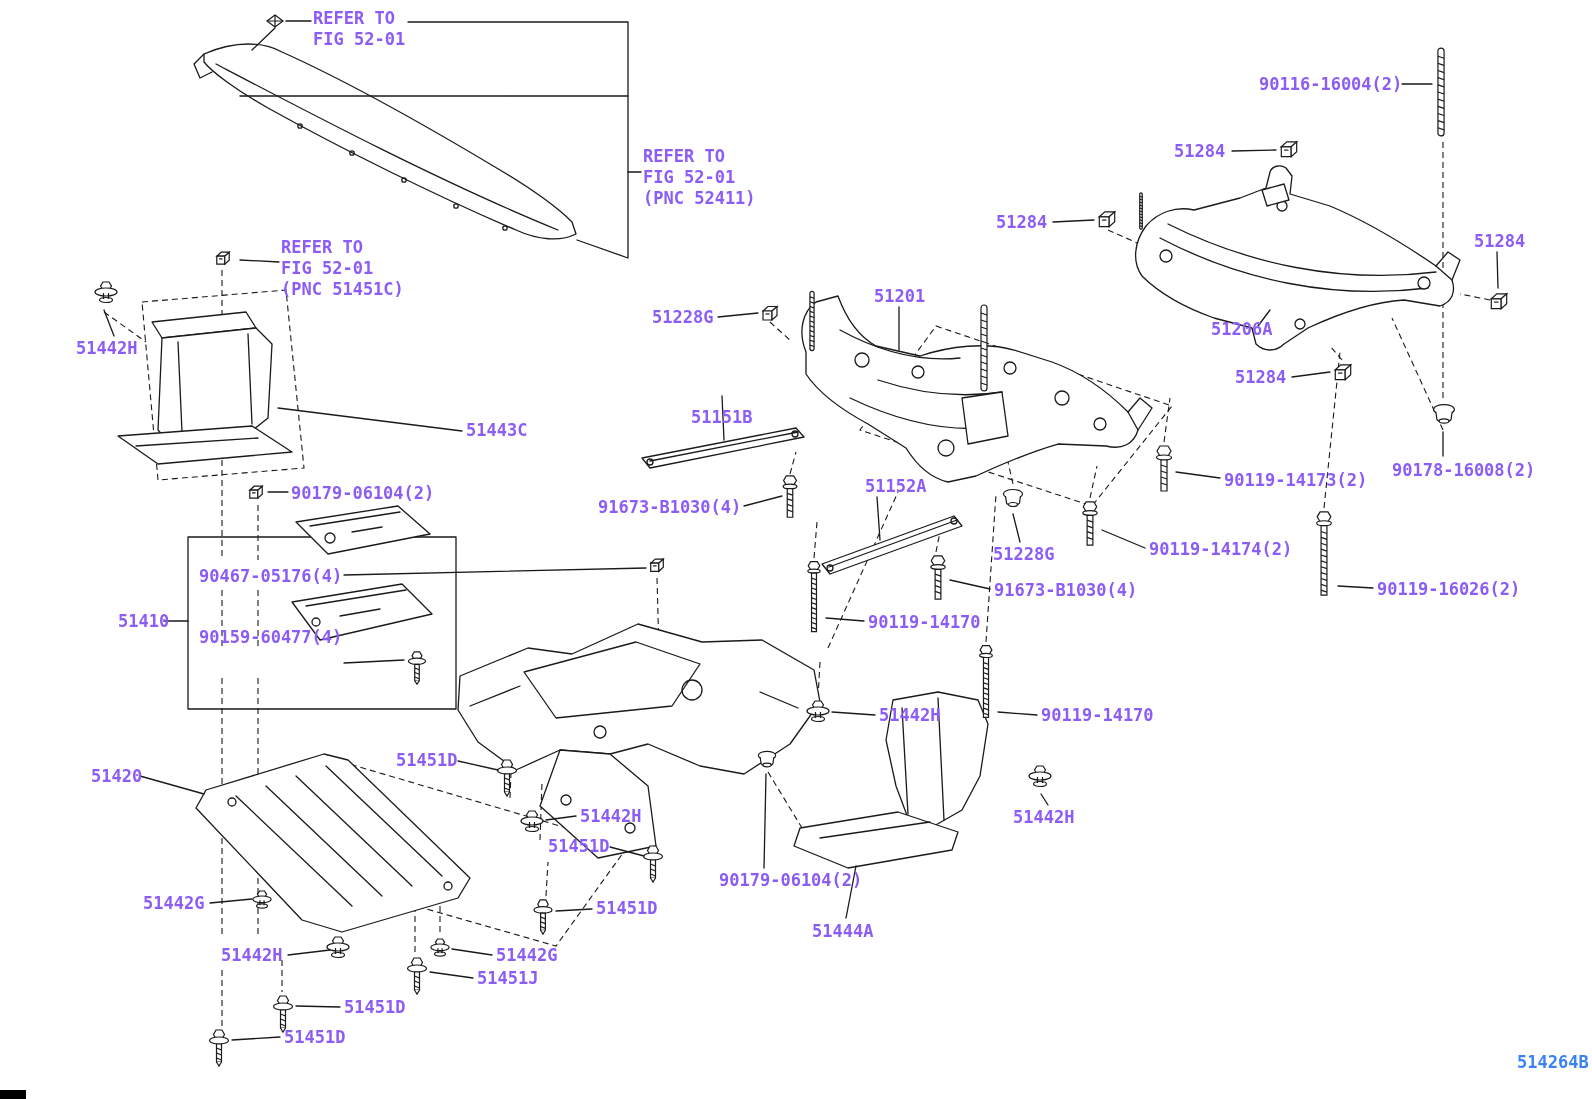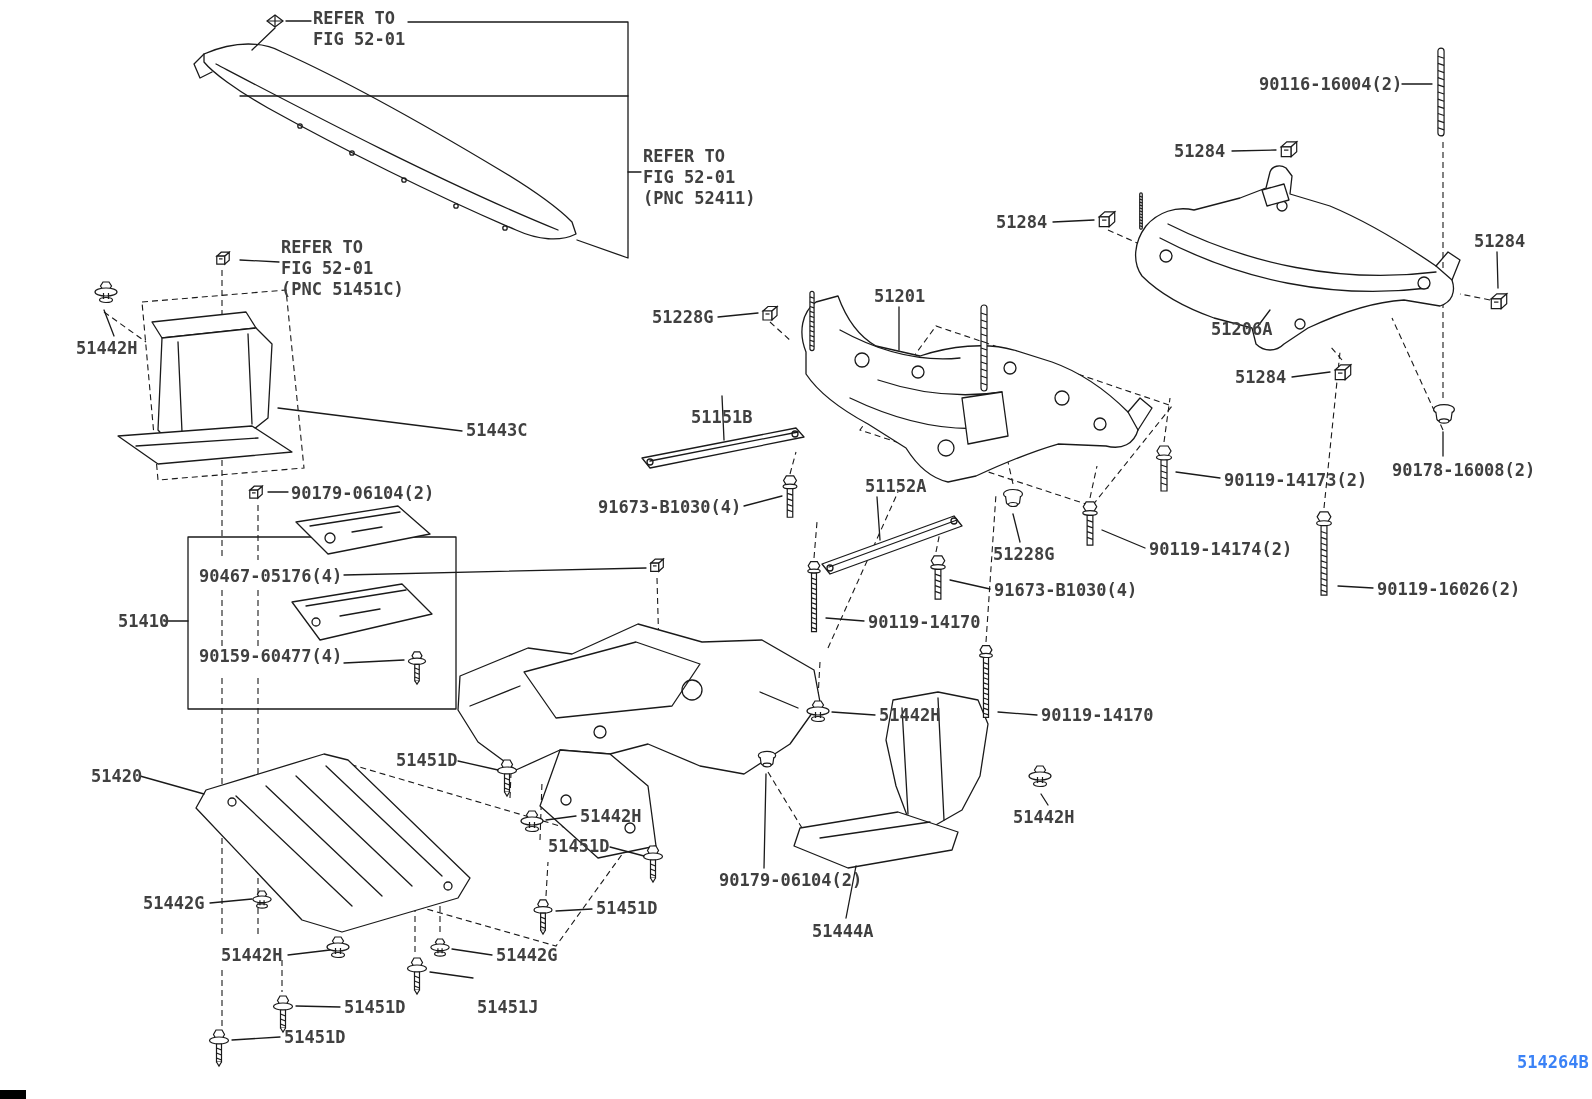--- a/index.html
+++ b/index.html
@@ -5,21 +5,21 @@
   html,body{margin:0;padding:0;background:#fff;}
   #stage{position:relative;width:1592px;height:1099px;background:#ffffff;overflow:hidden;
          font-family:"DejaVu Sans Mono",monospace;}
   #art{position:absolute;left:0;top:0;}
   #art .ln{stroke:#1a1a1a;stroke-width:1.3;fill:none;stroke-linecap:round;stroke-linejoin:round;}
   #art .fw{fill:#ffffff;}
   #art .dash{stroke:#1a1a1a;stroke-width:1.1;fill:none;stroke-dasharray:6 4;}
   #art symbol path, #art symbol rect, #art symbol ellipse{
       stroke:#1a1a1a;stroke-width:1.2;fill:#ffffff;vector-effect:non-scaling-stroke;}
   .part-label,.note-label{position:absolute;font:700 17px/20px "DejaVu Sans Mono",monospace;
-      color:#404040;white-space:pre;}
+      color:#8b5cf6;white-space:pre;}
   .note-label{line-height:21px;}
   #diagram-code{position:absolute;left:1517px;top:1052px;font:700 17px "DejaVu Sans Mono",monospace;color:#3b82f6;}
   #corner-mark{position:absolute;left:0;bottom:0;width:26px;height:9px;background:#000;}
 </style>
 </head>
 <body>
 
 <div id="stage">
 
   <svg id="art" width="1592" height="1099" viewBox="0 0 1592 1099">
@@ -295,30 +295,30 @@
       <path class="ln" d="M1373,588 L1338,586"></path>
     </g>
   </svg>
 
   <div id="labels-layer">
       <div class="part-label" style="left: 76px; top: 338px;">51442H</div>
       <div class="part-label" style="left: 466px; top: 420px;">51443C</div>
       <div class="part-label" style="left: 291px; top: 483px;">90179-06104(2)</div>
       <div class="part-label" style="left: 199px; top: 566px;">90467-05176(4)</div>
       <div class="part-label" style="left: 118px; top: 611px;">51410</div>
-      <div class="part-label" style="left: 199px; top: 646px;">90159-60477(4)</div>
+      <div class="part-label" style="left: 199px; top: 627px;">90159-60477(4)</div>
       <div class="part-label" style="left: 91px; top: 766px; text-align: right;">51420</div>
       <div class="part-label" style="left: 396px; top: 750px;">51451D</div>
       <div class="part-label" style="left: 580px; top: 806px;">51442H</div>
       <div class="part-label" style="left: 548px; top: 836px;">51451D</div>
       <div class="part-label" style="left: 143px; top: 893px;">51442G</div>
       <div class="part-label" style="left: 596px; top: 898px;">51451D</div>
       <div class="part-label" style="left: 221px; top: 945px;">51442H</div>
       <div class="part-label" style="left: 496px; top: 945px;">51442G</div>
-      <div class="part-label" style="left: 477px; top: 968px; margin-top: 29px;">51451J</div>
+      <div class="part-label" style="left: 477px; top: 968px;">51451J</div>
       <div class="part-label" style="left: 344px; top: 997px;">51451D</div>
       <div class="part-label" style="left: 284px; top: 1027px;">51451D</div>
       <div class="part-label" style="left: 652px; top: 307px;">51228G</div>
       <div class="part-label" style="left: 874px; top: 286px;">51201</div>
       <div class="part-label" style="left: 691px; top: 375px; margin-top: 32px;">51151B</div>
       <div class="part-label" style="left: 849px; top: 476px; margin-left: 16px;">51152A</div>
       <div class="part-label" style="left: 598px; top: 497px;">91673-B1030(4)</div>
       <div class="part-label" style="left: 993px; top: 544px;">51228G</div>
       <div class="part-label" style="left: 994px; top: 580px;">91673-B1030(4)</div>
       <div class="part-label" style="left: 868px; top: 612px;">90119-14170</div>

